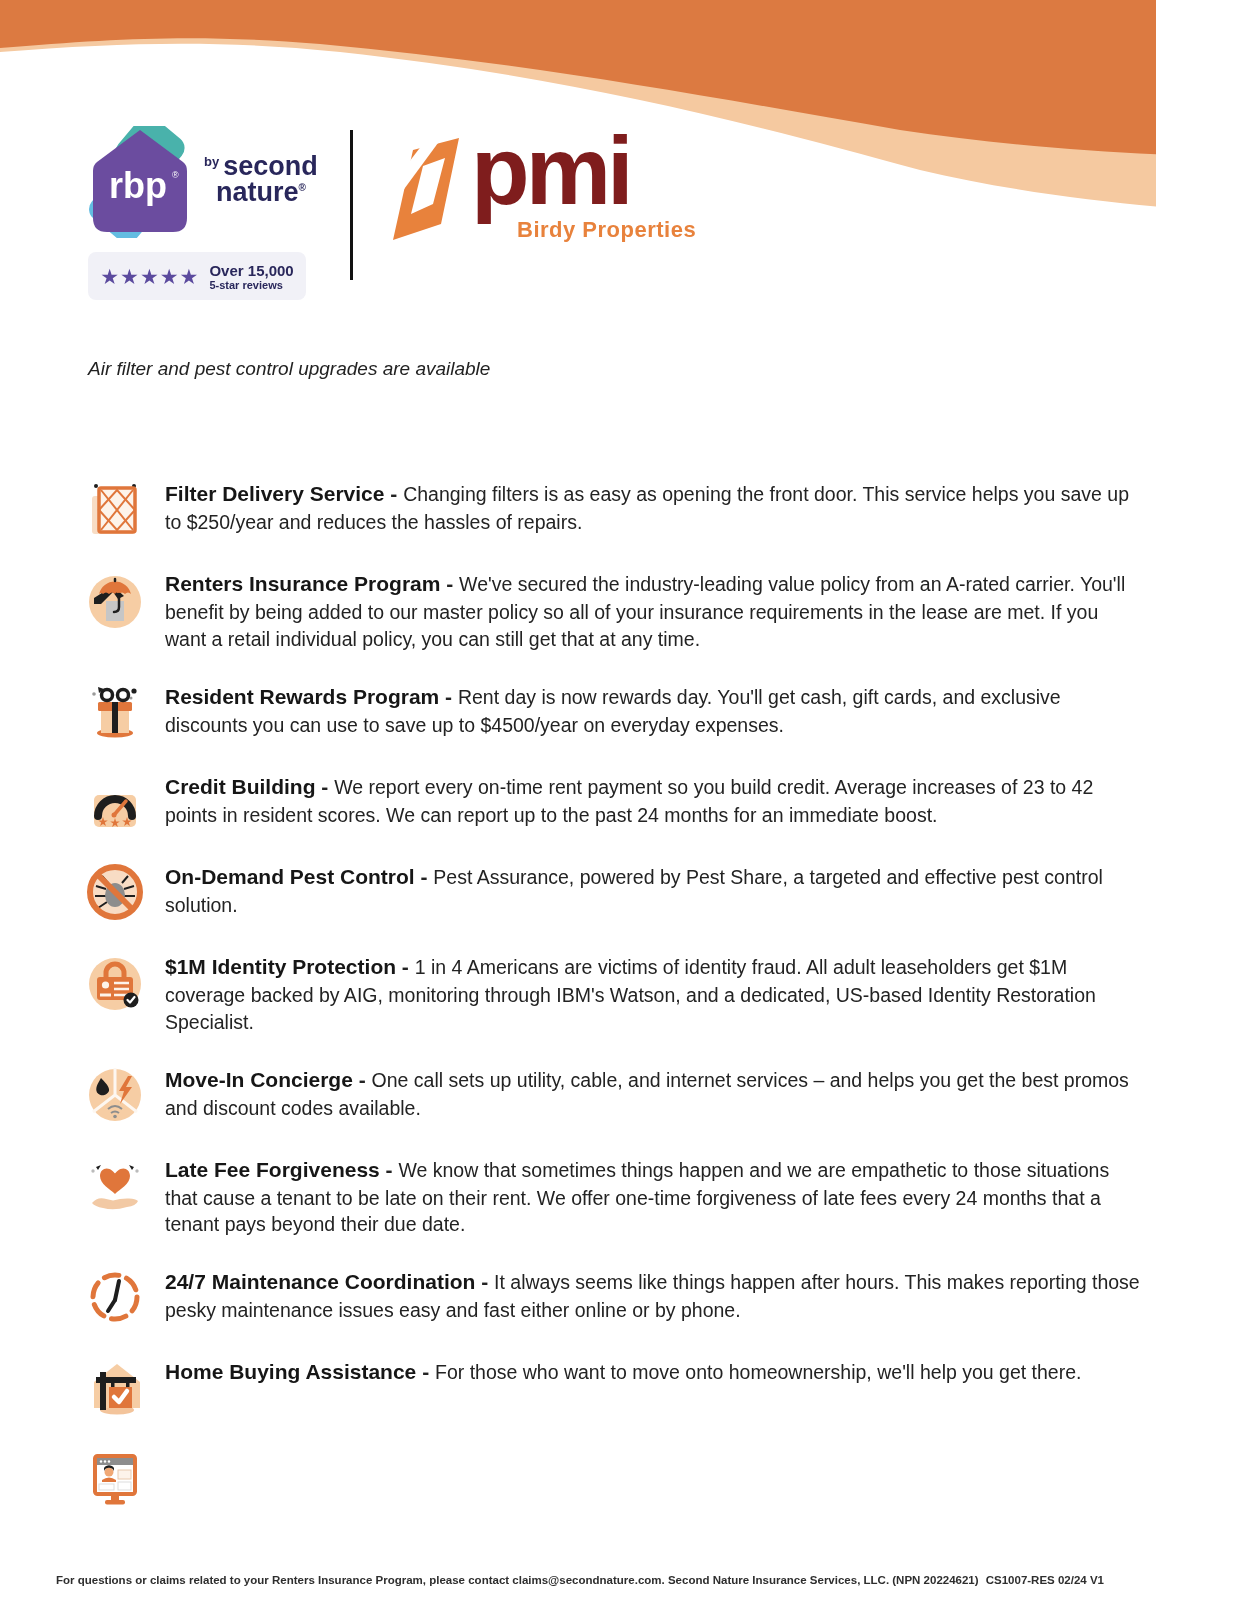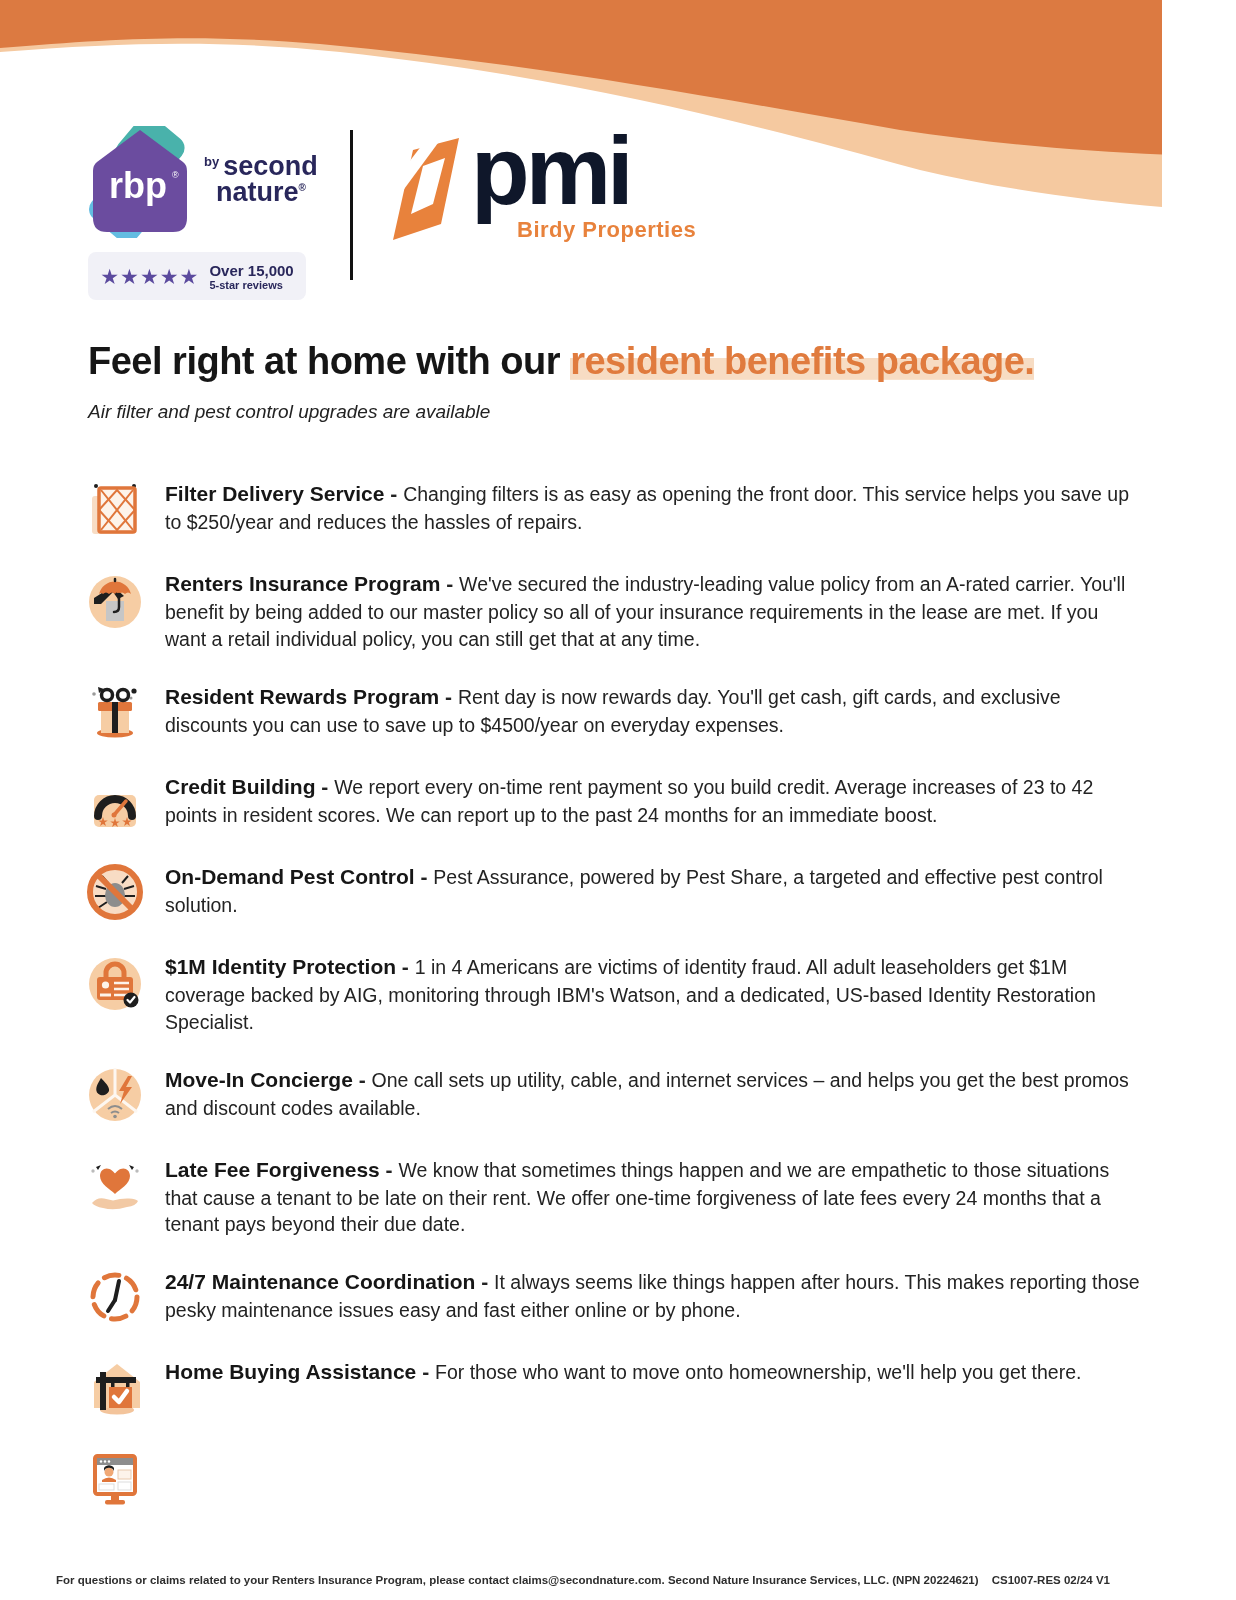--- a/index.html
+++ b/index.html
@@ -1,38 +1,38 @@
 <!DOCTYPE html>
 <html><head>
 <meta charset="utf-8">
 <style>
   html,body{margin:0;padding:0;background:#ffffff;}
   .page{position:relative;width:1156px;height:1600px;background:#fff;overflow:hidden;
-        font-family:"Liberation Sans",sans-serif;color:#1e1e1e;padding-left:6px;}
+        font-family:"Liberation Sans",sans-serif;color:#1e1e1e;}
   .wave{position:absolute;top:0;left:0;display:block;}
 
   
   .brandbar{position:absolute;top:126px;left:88px;display:flex;align-items:flex-start;}
   .rbp-block{display:flex;flex-direction:column;gap:14px;width:232px;}
   .rbp-top{display:flex;align-items:flex-start;gap:12px;}
   .sn-mark{margin-top:28px;color:#29275b;font-weight:800;line-height:0.95;}
   .sn-line1{font-size:27px;display:flex;align-items:flex-start;gap:4px;}
   .sn-by{font-size:13px;font-weight:700;margin-top:2px;}
   .sn-line2{font-size:27px;text-align:center;}
   .sn-reg{font-size:10px;vertical-align:super;}
   .reviews-badge{width:218px;height:48px;background:#f1f1f7;border-radius:8px;
       display:flex;align-items:center;justify-content:center;gap:10px;}
   .stars{color:#5b4a9e;font-size:21px;letter-spacing:1px;line-height:1;}
   .rev-text{display:flex;flex-direction:column;color:#29275b;}
   .rev-line1{font-size:15px;font-weight:800;}
   .rev-line2{font-size:11px;font-weight:700;}
   .logo-divider{width:3px;height:150px;background:#111;margin:4px 30px 0 30px;}
   .pmi-block{display:flex;align-items:flex-start;gap:6px;margin-top:8px;}
   .pmi-text{display:flex;flex-direction:column;}
-  .pmi-word{font-size:96px;font-weight:800;letter-spacing:-4px;line-height:0.78;color:#0f172a;}
+  .pmi-word{font-size:96px;font-weight:800;letter-spacing:-4px;line-height:0.78;color:#7f1d1d;}
   .pmi-sub{font-size:22px;font-weight:600;color:#e8823c;margin:8px 0 0 46px;letter-spacing:0.5px;text-align:right;}
 
   
   .hero{position:absolute;top:340px;left:88px;right:80px;}
   .hero h1{margin:0;font-size:38px;font-weight:800;letter-spacing:-0.5px;white-space:nowrap;color:#161616;}
   .hl{color:#e07b3e;background-image:linear-gradient(#f7dcc3,#f7dcc3);
       background-repeat:no-repeat;background-size:100% 52%;background-position:0 88%;}
   .hero h2{margin:14px 0 0 0;font-size:27px;font-weight:500;color:#191919;}
   .hero .note{margin:18px 0 0 0;font-size:19px;font-style:italic;font-weight:500;color:#222;}
 
@@ -98,22 +98,20 @@
         <path d="M6,54 L46,2 L55,9 L16,62 Z" fill="#ffffff"></path>
       </svg>
       <div class="pmi-text">
         <div class="pmi-word">pmi</div>
         <div class="pmi-sub">Birdy Properties</div>
       </div>
     </div>
   </div>
 
   <div class="hero">
-    <h1><span>Feel right at home with our</span>
-      <span class="hl">resident benefits package.</span></h1>
     <p class="note">Air filter and pest control upgrades are available</p>
   </div>
 
   <div class="benefits">
 
     <div class="benefit">
       <div class="bicon">
         <svg width="62" height="62" viewBox="0 0 62 62">
           <circle cx="12" cy="8" r="2" fill="#1e1e1e"></circle>
             <circle cx="50" cy="8" r="2" fill="#1e1e1e"></circle>

